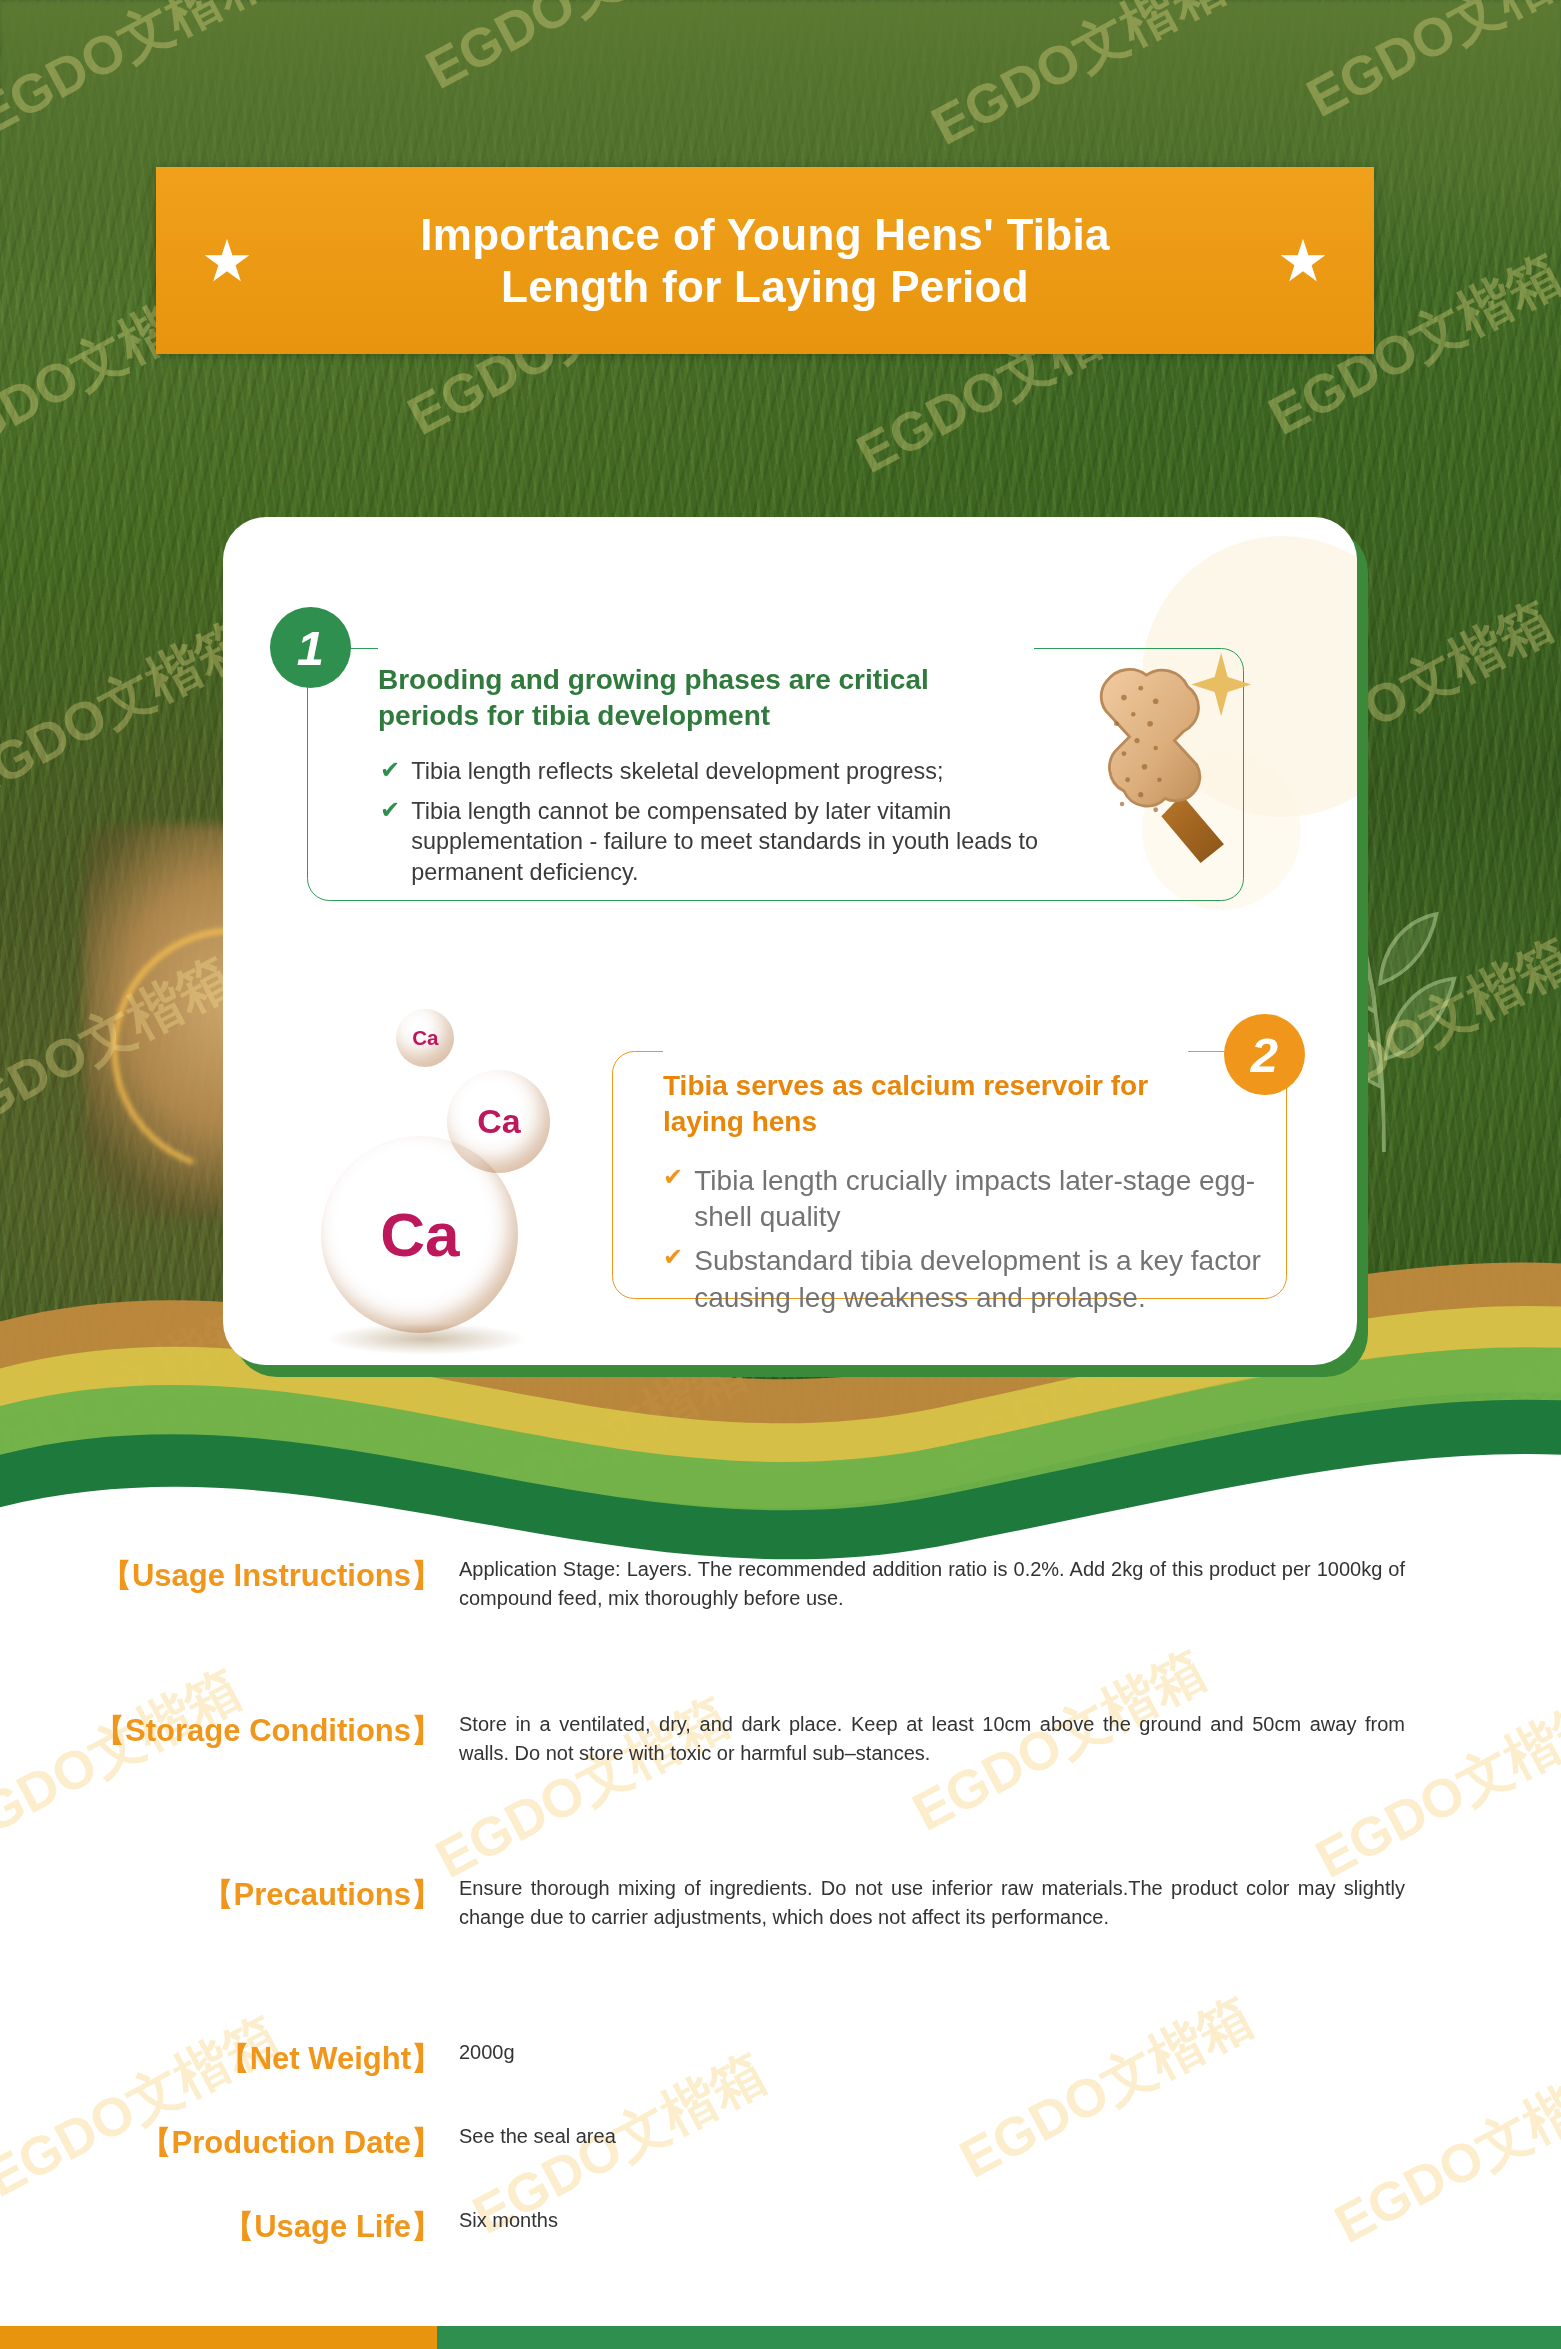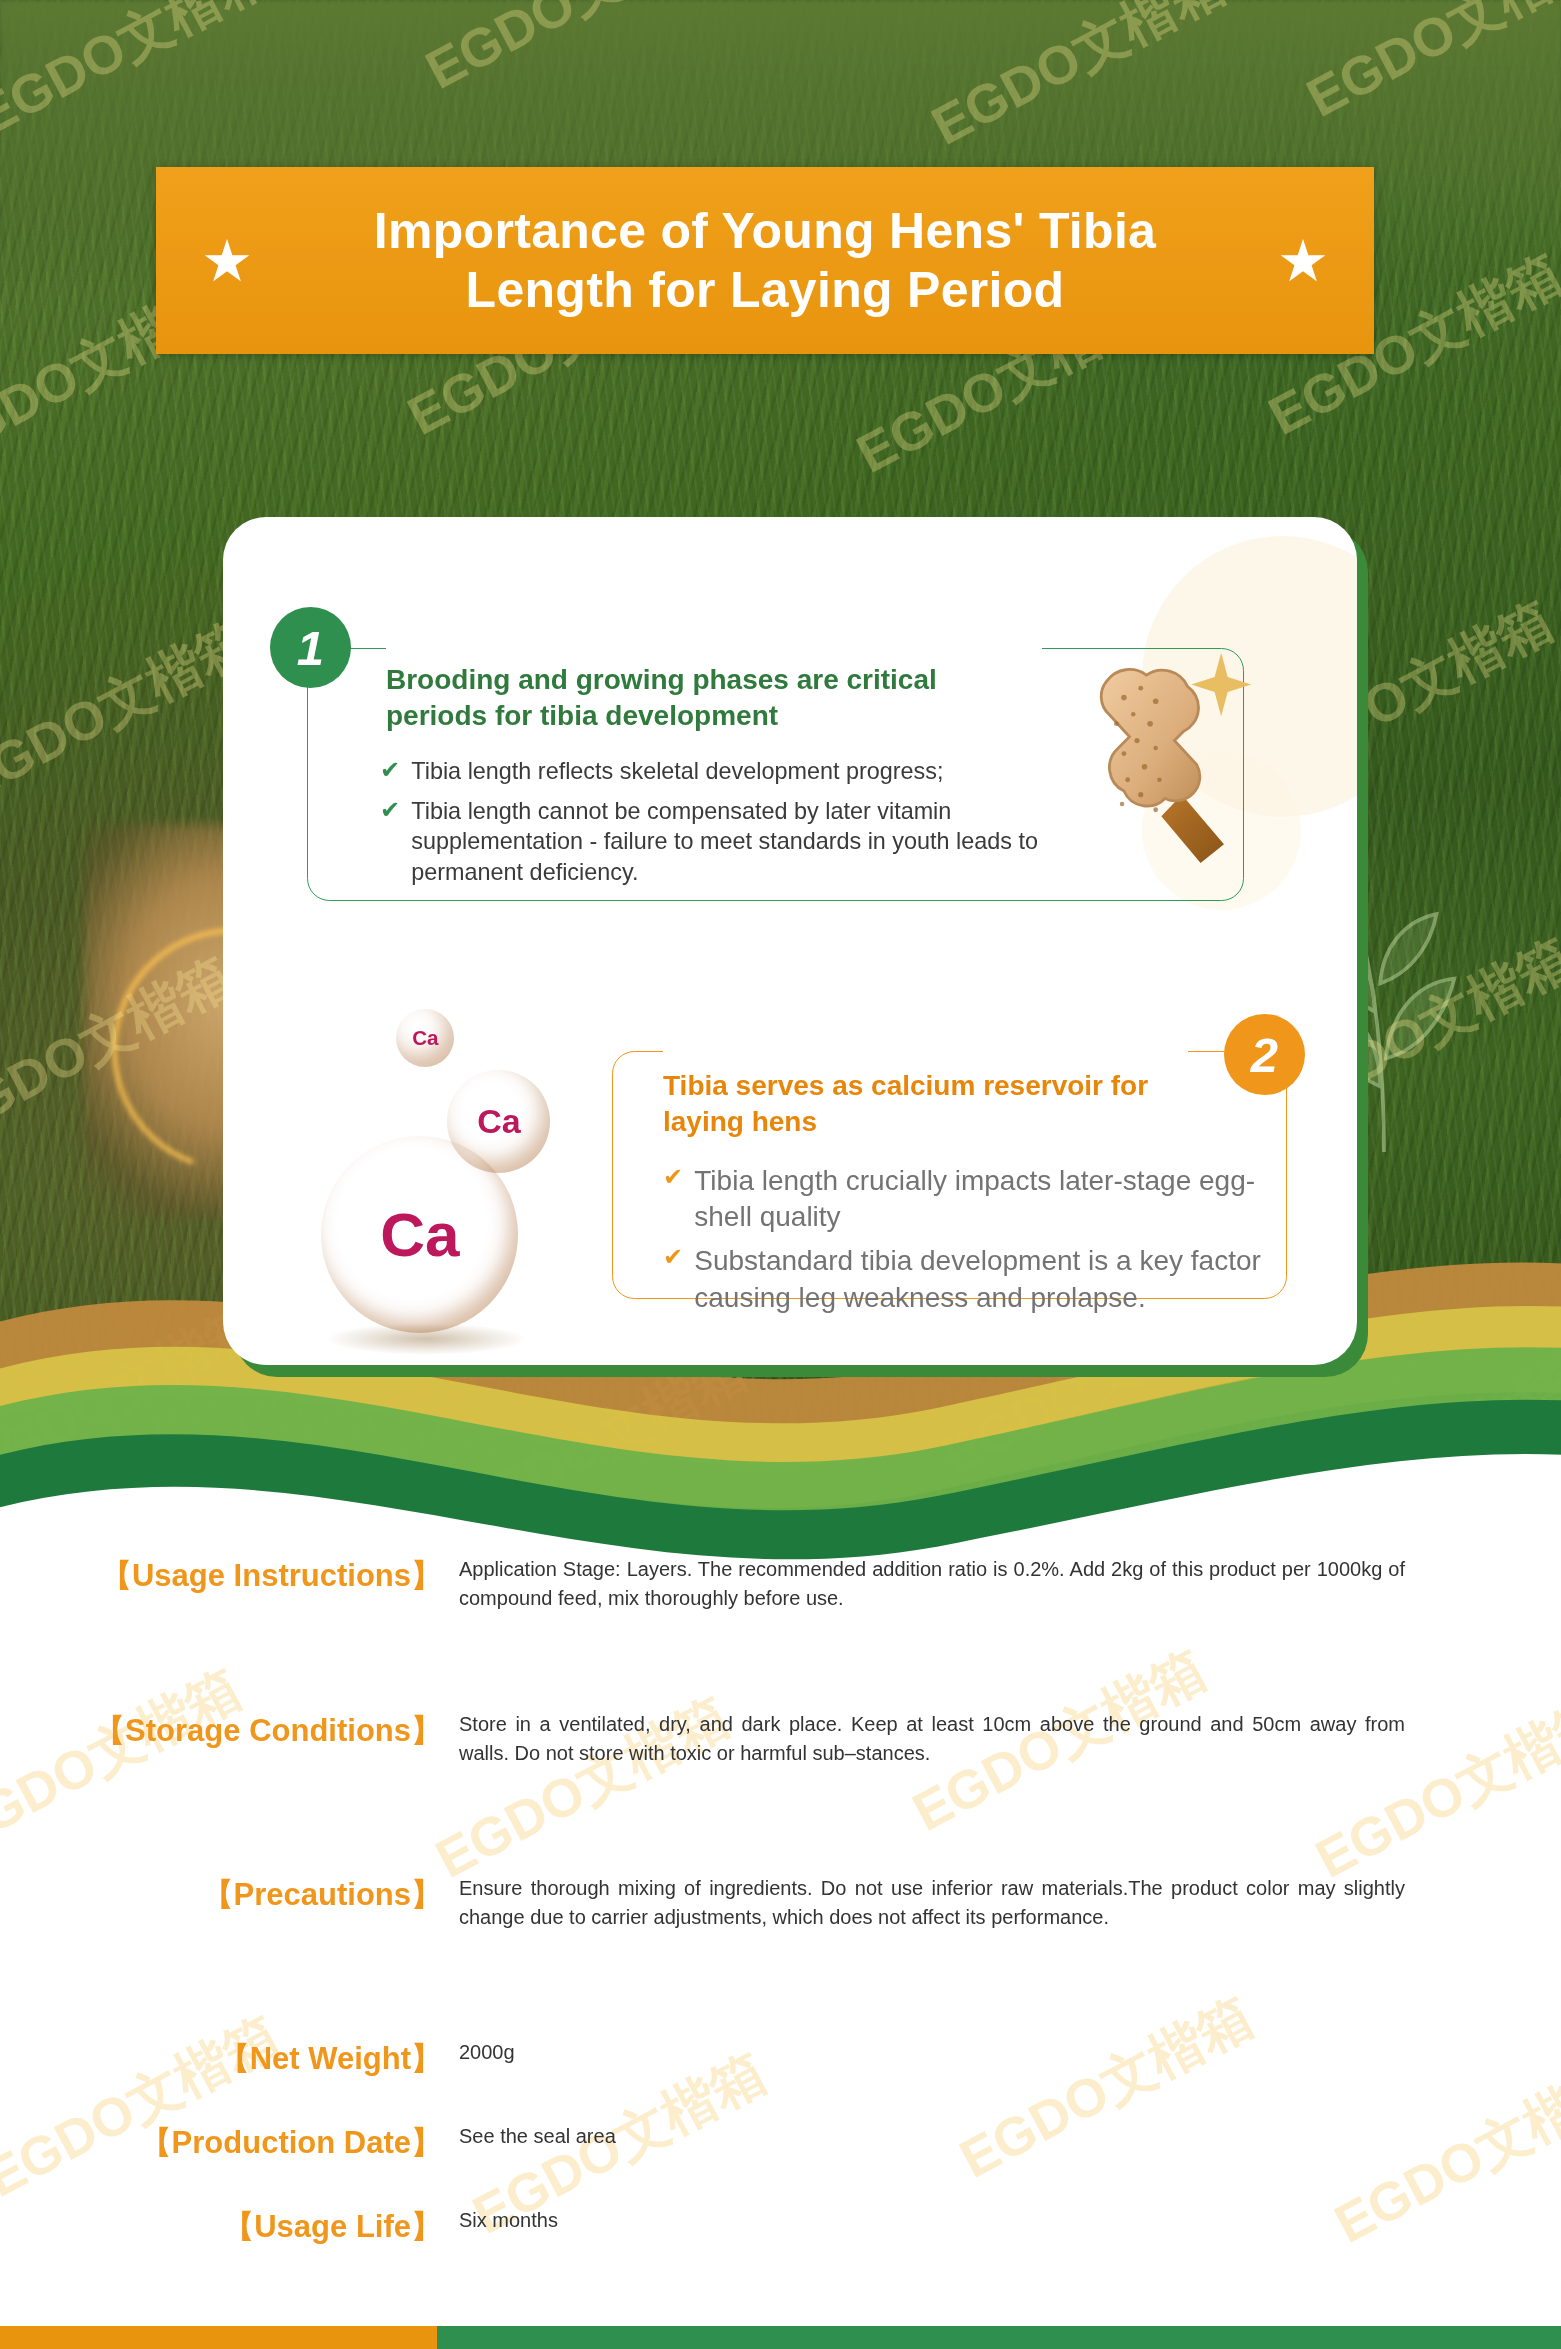--- a/index.html
+++ b/index.html
@@ -69,21 +69,21 @@
 
   
   .title-banner {
     position:absolute; left:156px; top:167px; width:1218px; height:187px;
     background:linear-gradient(180deg,#f0a01a 0%, #e8940f 100%);
     z-index:50;
     display:flex; align-items:center; justify-content:center;
     box-shadow:0 1.9px 9.4px rgba(0,0,0,0.25);
   }
   .title-banner h1 {
-    color:#ffffff; font-size:50px; line-height:1.18; font-weight:bold;
+    color:#ffffff; font-size:44px; line-height:1.18; font-weight:bold;
     text-align:center; letter-spacing:0.3px;
   }
   .star {
     position:absolute; top:50%; transform:translateY(-50%);
     font-size:58px; color:#ffffff; line-height:1;
   }
   .star.left { left:45px; }
   .star.right { right:45px; }
 
   
@@ -111,21 +111,21 @@
     position:absolute; width:81px; height:81px; border-radius:50%;
     display:flex; align-items:center; justify-content:center;
     font-size:49px; font-style:italic; color:#ffffff; font-weight:bold;
     z-index:3;
   }
   .num1 { left:47px; top:90px; background:#2f8f4e; }
   .num2 { right:52px; top:497px; background:#f0961b; }
 
   .sec1-head {
     position:absolute; left:155px; top:145px; width:637px;
-    color:#2f7a3c; font-size:28px; font-weight:bold; line-height:1.3;margin-left:8px;
+    color:#2f7a3c; font-size:28px; font-weight:bold; line-height:1.3;
   }
   .bullets { position:absolute; left:157px; top:239px; width:712px; }
   .bullet { display:flex; gap:11.2px; margin-bottom:9.4px; }
   .bullet .tick { color:#2f8f4e; font-size:24px; line-height:1.15; flex:0 0 auto; }
   .bullet .btxt { color:#3a3a3a; font-size:23.4px; line-height:1.3; }
   .bone {
     position:absolute; right:105px; top:126px; width:201px; height:253px;
   }
 
   

